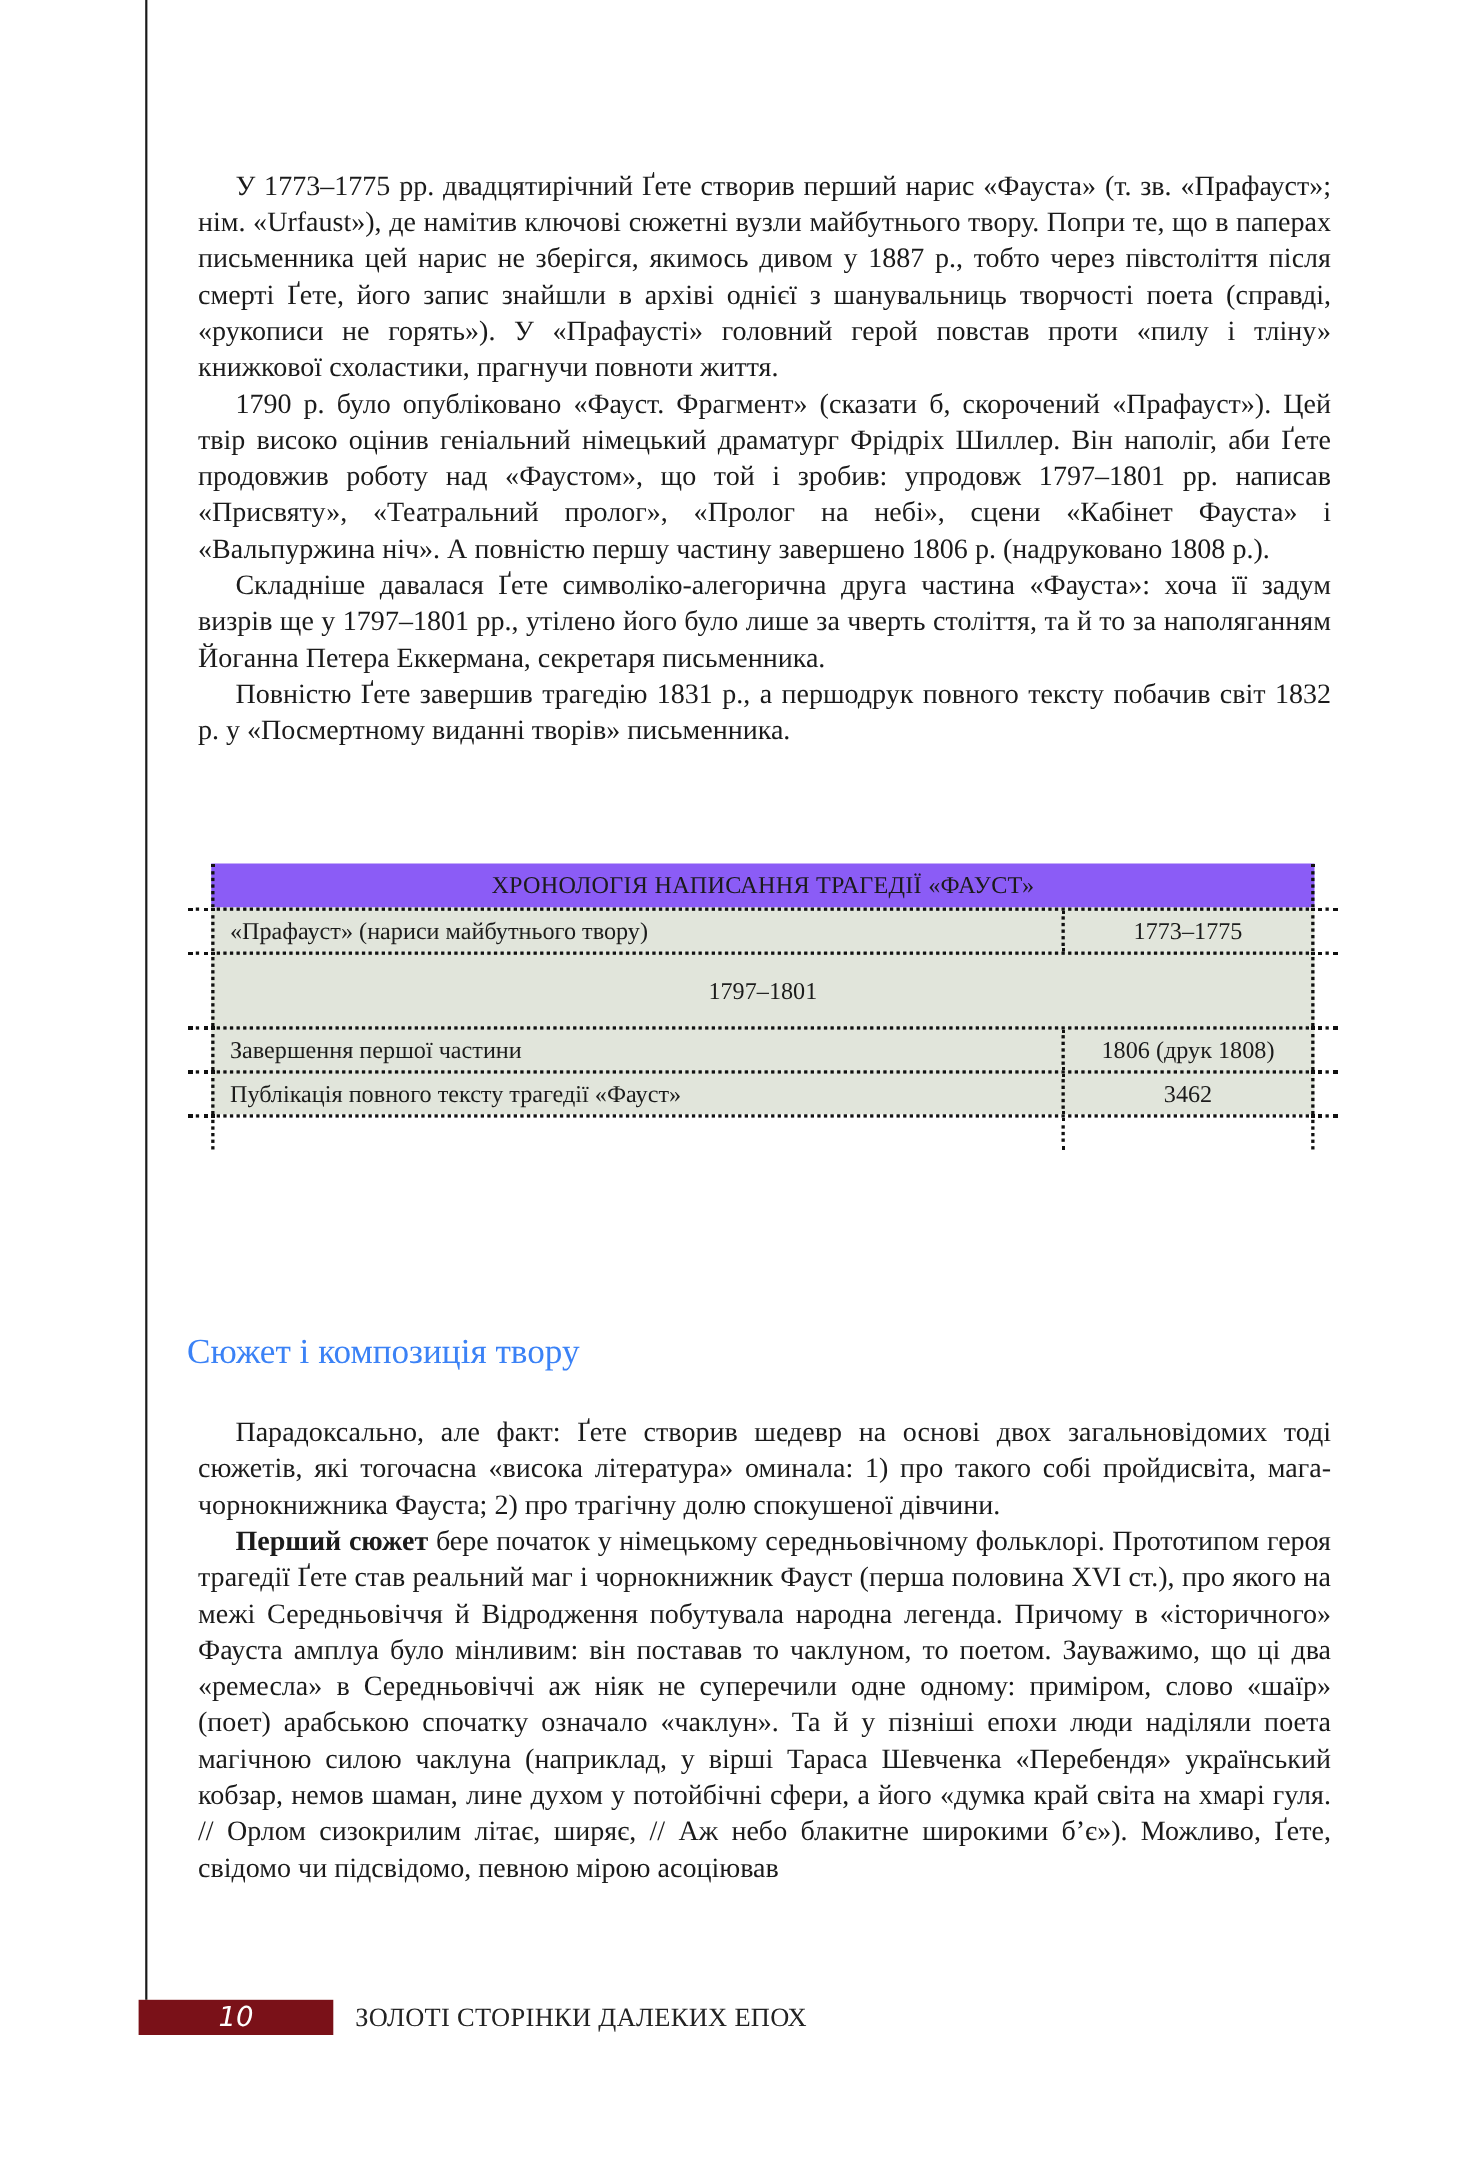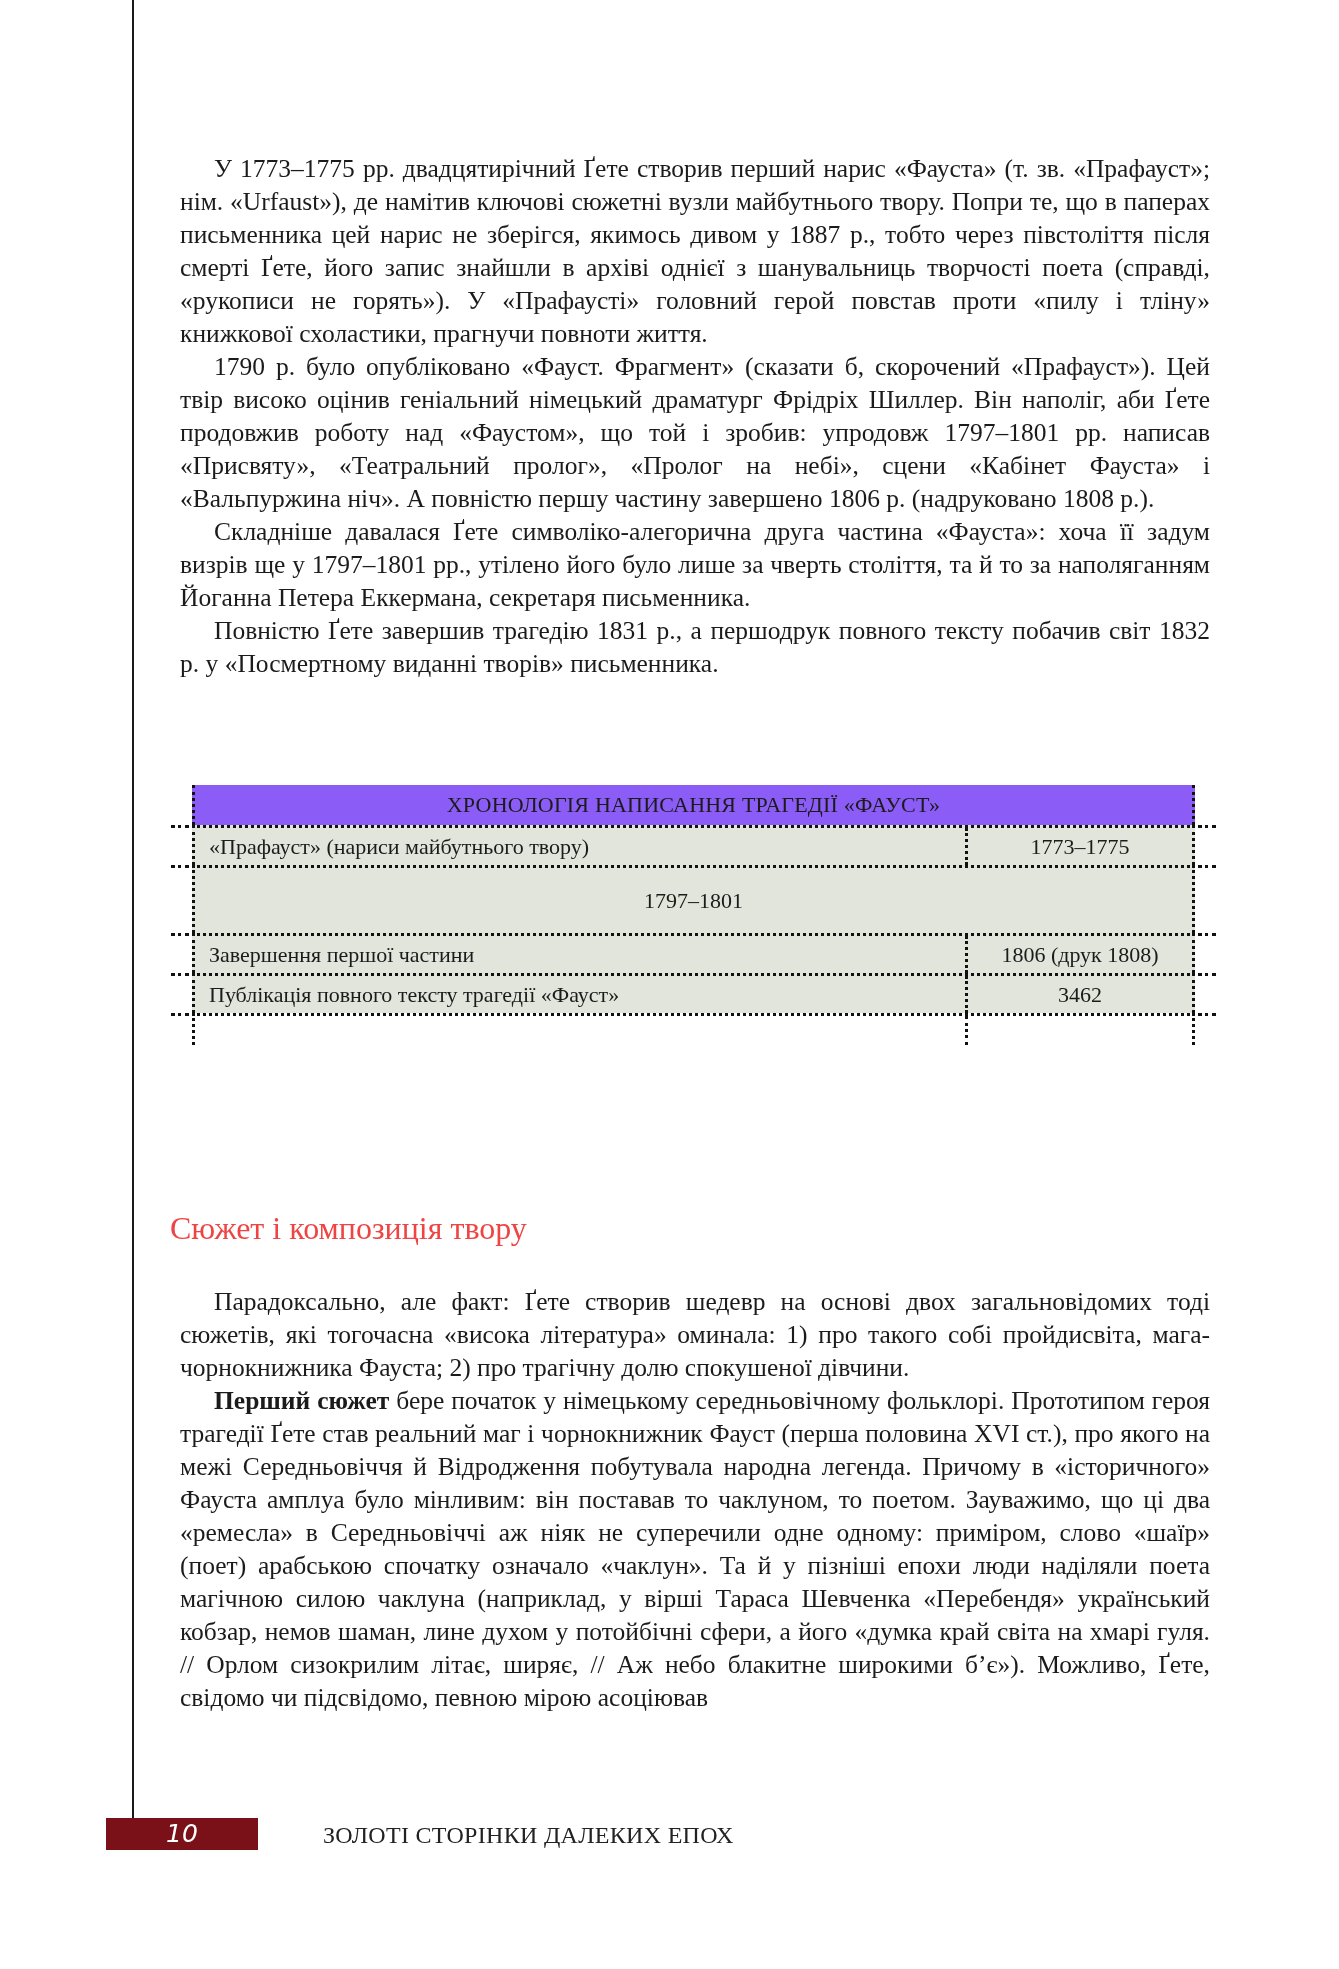--- a/index.html
+++ b/index.html
@@ -13,21 +13,21 @@
     }
     .body-text {
       position: absolute; left: 180px; width: 1030px;
       font-size: 25.5px; line-height: 33px; text-align: justify;
     }
     .body-text p { margin: 0; text-indent: 34px; }
     .block1 { top: 152px; }
     .block2 { top: 1285px; }
     .section-heading {
       position: absolute; left: 170px; top: 1210px;
-      font-size: 32px; font-weight: normal; margin: 0; color: #ef4444;
+      font-size: 32px; font-weight: normal; margin: 0; color: #3b82f6;
     }
     
     .chrono {
       position: absolute; left: 192px; top: 785px; width: 1003px;
     }
     .chrono .hdr {
       background: #8b5cf6; height: 40px; line-height: 40px; text-align: center;
       font-family: "Liberation Serif", serif; font-size: 22px; letter-spacing: 0.2px;
       border-left: 3px dotted #111; border-right: 3px dotted #111; box-sizing: border-box;
     }
@@ -56,21 +56,21 @@
       border-left: 3px dotted #111; border-right: 3px dotted #111; box-sizing: border-box;
     }
     .chrono .tail .div { position: absolute; left: 770px; top: 0; height: 100%; border-left: 3px dotted #111; }
     .chrono .tail::before, .chrono .tail::after {
       content: ""; position: absolute; top: -3px; width: 18px; border-top: 3px dotted #111;
     }
     .chrono .tail::before { left: -24px; }
     .chrono .tail::after { right: -24px; }
     
     .footer-band {
-      position: absolute; left: 106px; top: 1818px; width: 152px; height: 32px; background: #7a1118;
+      position: absolute; left: 126px; top: 1818px; width: 177px; height: 32px; background: #7a1118;
       color: #fff; font-style: italic; font-size: 25px; line-height: 32px; text-align: center;
       font-family: "DejaVu Sans", sans-serif;
     }
     .footer-title {
       position: absolute; left: 323px; top: 1820px; font-size: 24px; line-height: 30px; color: #222;
       letter-spacing: 0.3px;
     }
     b { font-weight: bold; }
   </style>
 </head>

